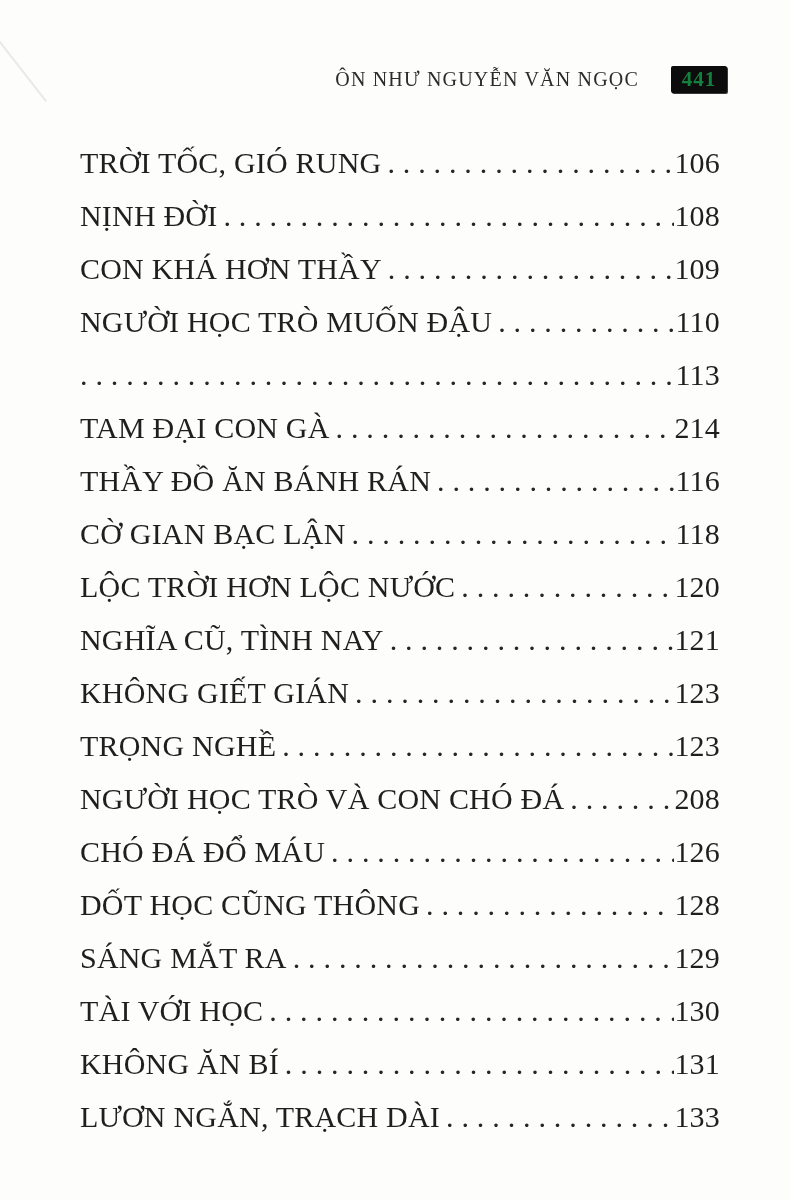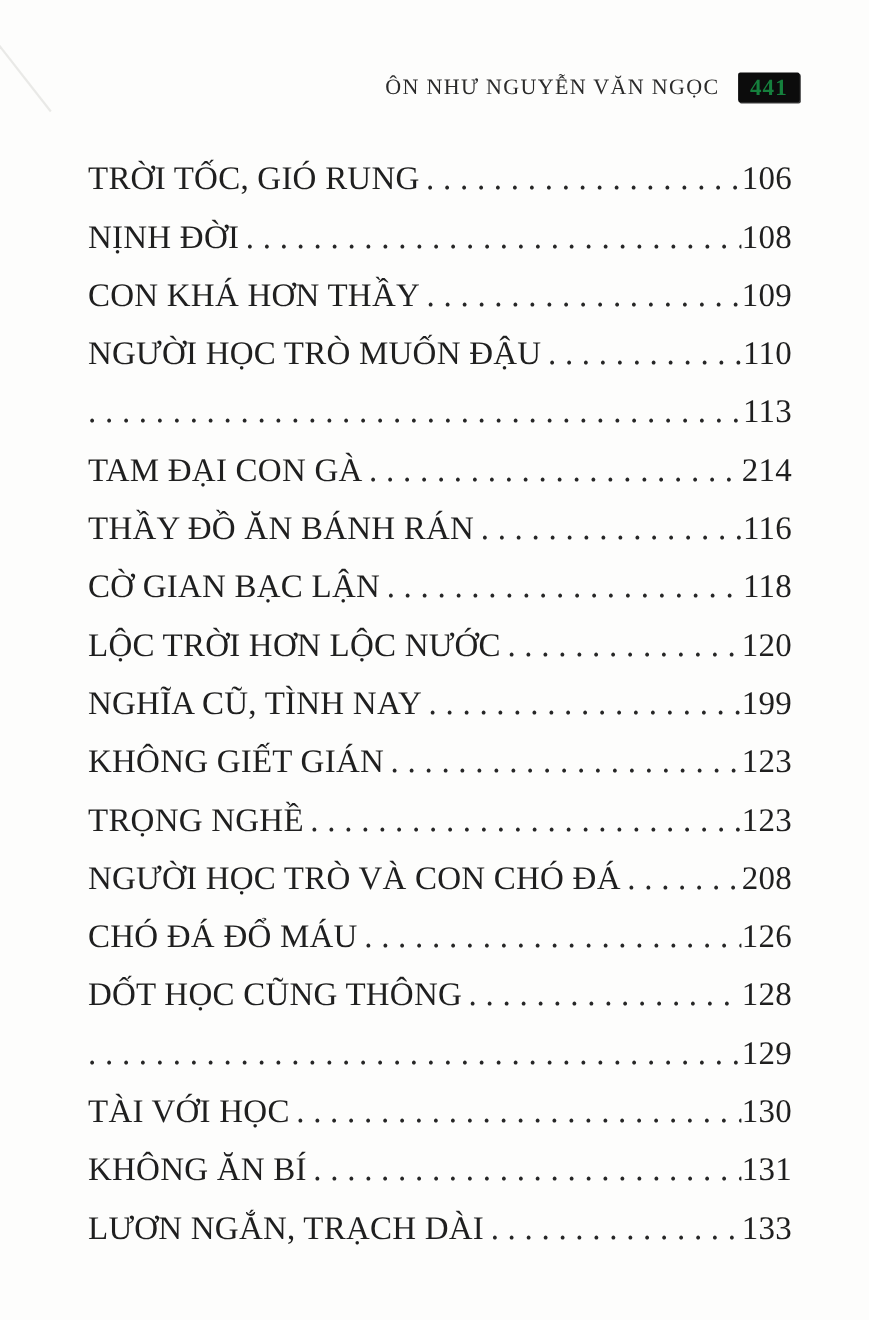--- a/index.html
+++ b/index.html
@@ -27,21 +27,21 @@
     transform: rotate(52deg);
     transform-origin: left center;
     opacity: 0.55;
   }
   .running-header {
     position: absolute;
     top: 66px;
     right: 63px;
     display: flex;
     align-items: center;
-    gap: 17px;
+    gap: 32px;
   }
   .running-title {
     font-size: 20px;
     letter-spacing: 1.2px;
     color: #2b2b2b;
     white-space: nowrap;
   }
   .page-number-badge {
     display: inline-block;
     min-width: 56px;
@@ -139,21 +139,21 @@
       <span class="toc-page">118</span>
     </div>
     <div class="toc-row">
       <span class="toc-title">LỘC TRỜI HƠN LỘC NƯỚC</span>
       <span class="dot-leader">. . . . . . . . . . . . . . . . . . . . . . . . . . . . . . . . . . . . . . . . . . . . . . . . . . . . . . . . . . . .</span>
       <span class="toc-page">120</span>
     </div>
     <div class="toc-row">
       <span class="toc-title">NGHĨA CŨ, TÌNH NAY</span>
       <span class="dot-leader">. . . . . . . . . . . . . . . . . . . . . . . . . . . . . . . . . . . . . . . . . . . . . . . . . . . . . . . . . . . .</span>
-      <span class="toc-page">199</span>
+      <span class="toc-page">121</span>
     </div>
     <div class="toc-row">
       <span class="toc-title">KHÔNG GIẾT GIÁN</span>
       <span class="dot-leader">. . . . . . . . . . . . . . . . . . . . . . . . . . . . . . . . . . . . . . . . . . . . . . . . . . . . . . . . . . . .</span>
       <span class="toc-page">123</span>
     </div>
     <div class="toc-row">
       <span class="toc-title">TRỌNG NGHỀ</span>
       <span class="dot-leader">. . . . . . . . . . . . . . . . . . . . . . . . . . . . . . . . . . . . . . . . . . . . . . . . . . . . . . . . . . . .</span>
       <span class="toc-page">123</span>
@@ -167,20 +167,21 @@
       <span class="toc-title">CHÓ ĐÁ ĐỔ MÁU</span>
       <span class="dot-leader">. . . . . . . . . . . . . . . . . . . . . . . . . . . . . . . . . . . . . . . . . . . . . . . . . . . . . . . . . . . .</span>
       <span class="toc-page">126</span>
     </div>
     <div class="toc-row">
       <span class="toc-title">DỐT HỌC CŨNG THÔNG</span>
       <span class="dot-leader">. . . . . . . . . . . . . . . . . . . . . . . . . . . . . . . . . . . . . . . . . . . . . . . . . . . . . . . . . . . .</span>
       <span class="toc-page">128</span>
     </div>
     <div class="toc-row">
+      <span class="toc-title">SÁNG MẮT RA</span>
       <span class="dot-leader">. . . . . . . . . . . . . . . . . . . . . . . . . . . . . . . . . . . . . . . . . . . . . . . . . . . . . . . . . . . .</span>
       <span class="toc-page">129</span>
     </div>
     <div class="toc-row">
       <span class="toc-title">TÀI VỚI HỌC</span>
       <span class="dot-leader">. . . . . . . . . . . . . . . . . . . . . . . . . . . . . . . . . . . . . . . . . . . . . . . . . . . . . . . . . . . .</span>
       <span class="toc-page">130</span>
     </div>
     <div class="toc-row">
       <span class="toc-title">KHÔNG ĂN BÍ</span>

